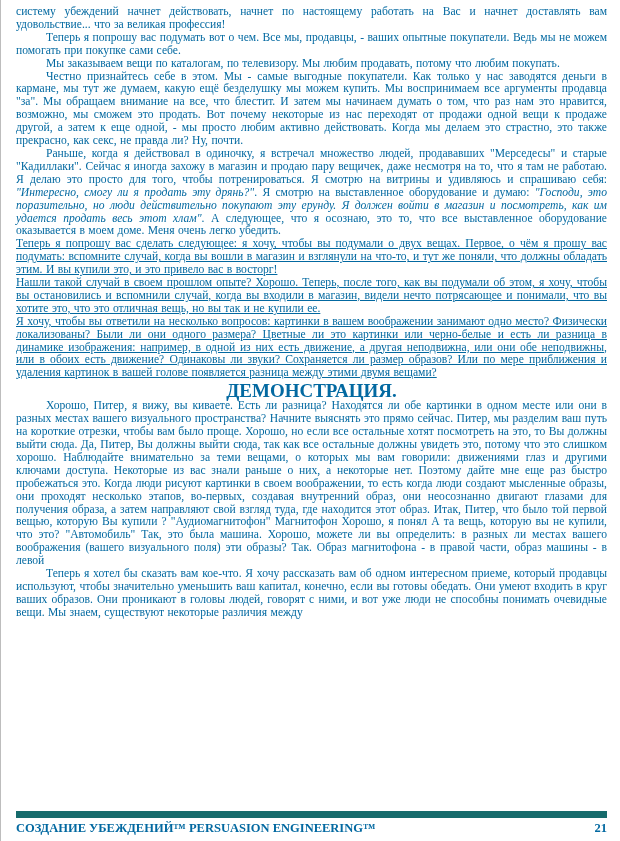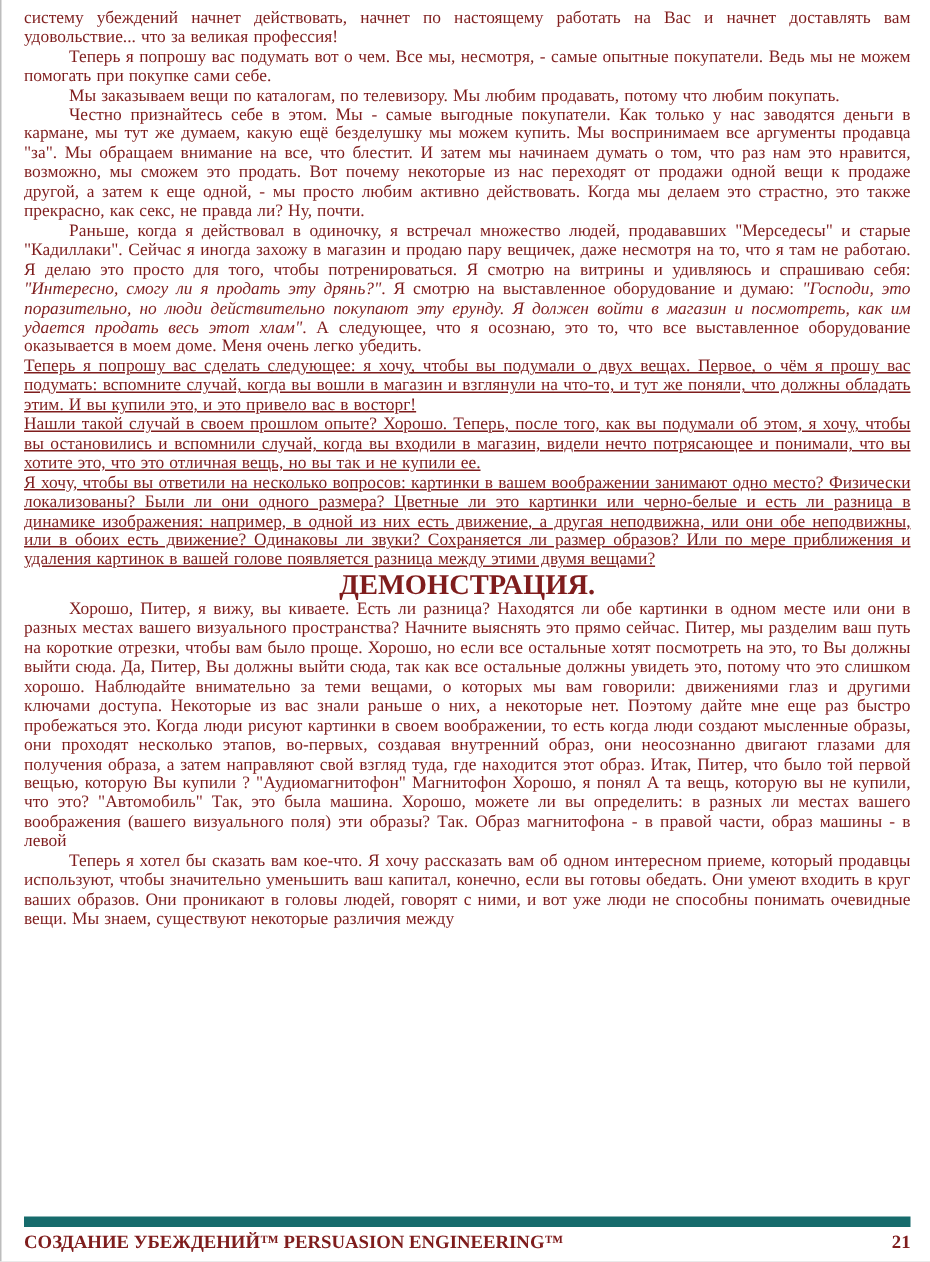--- a/index.html
+++ b/index.html
@@ -59,24 +59,24 @@
     justify-content: space-between;
     align-items: baseline;
     font-weight: bold;
     font-size: 12.5px;
     line-height: 14px;
   }
 </style>
 </head>
 <body>
 
-<div class="page" style="color: #7f1d1d;">
+<div class="page" style="color: #0369a1;">
   <div>
       <p class="para continuation"><span>систему убеждений начнет действовать, начнет по настоящему работать на Вас и начнет доставлять вам удовольствие... что за великая профессия!</span></p>
-      <p class="para indent"><span>Теперь я попрошу вас подумать вот о чем. Все мы, несмотря, - самые опытные покупатели. Ведь мы не можем помогать при покупке сами себе.</span></p>
+      <p class="para indent"><span>Теперь я попрошу вас подумать вот о чем. Все мы, продавцы, - ваших опытные покупатели. Ведь мы не можем помогать при покупке сами себе.</span></p>
       <p class="para indent"><span>Мы заказываем вещи по каталогам, по телевизору. Мы любим продавать, потому что любим покупать.</span></p>
       <p class="para indent"><span>Честно признайтесь себе в этом. Мы - самые выгодные покупатели. Как только у нас заводятся деньги в кармане, мы тут же думаем, какую ещё безделушку мы можем купить. Мы воспринимаем все аргументы продавца "за". Мы обращаем внимание на все, что блестит. И затем мы начинаем думать о том, что раз нам это нравится, возможно, мы сможем это продать. Вот почему некоторые из нас переходят от продажи одной вещи к продаже другой, а затем к еще одной, - мы просто любим активно действовать. Когда мы делаем это страстно, это также прекрасно, как секс, не правда ли? Ну, почти.</span></p>
       <p class="para indent"><span>Раньше, когда я действовал в одиночку, я встречал множество людей, продававших "Мерседесы" и старые "Кадиллаки". Сейчас я иногда захожу в магазин и продаю пару вещичек, даже несмотря на то, что я там не работаю. Я делаю это просто для того, чтобы потренироваться. Я смотрю на витрины и удивляюсь и спрашиваю себя: </span><span class="italic">"Интересно, смогу ли я продать эту дрянь?"</span><span>. Я смотрю на выставленное оборудование и думаю: </span><span class="italic">"Господи, это поразительно, но люди действительно покупают эту ерунду. Я должен войти в магазин и посмотреть, как им удается продать весь этот хлам"</span><span>. А следующее, что я осознаю, это то, что все выставленное оборудование оказывается в моем доме. Меня очень легко убедить.</span></p>
       <p class="para bold-underline"><span>Теперь я попрошу вас сделать следующее: я хочу, чтобы вы подумали о двух вещах. Первое, о чём я прошу вас подумать: вспомните случай, когда вы вошли в магазин и взглянули на что-то, и тут же поняли, что должны обладать этим. И вы купили это, и это привело вас в восторг!</span></p>
       <p class="para bold-underline"><span>Нашли такой случай в своем прошлом опыте? Хорошо. Теперь, после того, как вы подумали об этом, я хочу, чтобы вы остановились и вспомнили случай, когда вы входили в магазин, видели нечто потрясающее и понимали, что вы хотите это, что это отличная вещь, но вы так и не купили ее.</span></p>
       <p class="para bold-underline"><span>Я хочу, чтобы вы ответили на несколько вопросов: картинки в вашем воображении занимают одно место? Физически локализованы? Были ли они одного размера? Цветные ли это картинки или черно-белые и есть ли разница в динамике изображения: например, в одной из них есть движение, а другая неподвижна, или они обе неподвижны, или в обоих есть движение? Одинаковы ли звуки? Сохраняется ли размер образов? Или по мере приближения и удаления картинок в вашей голове появляется разница между этими двумя вещами?</span></p>
       <h2 class="para heading"><span>ДЕМОНСТРАЦИЯ.</span></h2>
       <p class="para indent"><span>Хорошо, Питер, я вижу, вы киваете. Есть ли разница? Находятся ли обе картинки в одном месте или они в разных местах вашего визуального пространства? Начните выяснять это прямо сейчас. Питер, мы разделим ваш путь на короткие отрезки, чтобы вам было проще. Хорошо, но если все остальные хотят посмотреть на это, то Вы должны выйти сюда. Да, Питер, Вы должны выйти сюда, так как все остальные должны увидеть это, потому что это слишком хорошо. Наблюдайте внимательно за теми вещами, о которых мы вам говорили: движениями глаз и другими ключами доступа. Некоторые из вас знали раньше о них, а некоторые нет. Поэтому дайте мне еще раз быстро пробежаться это. Когда люди рисуют картинки в своем воображении, то есть когда люди создают мысленные образы, они проходят несколько этапов, во-первых, создавая внутренний образ, они неосознанно двигают глазами для получения образа, а затем направляют свой взгляд туда, где находится этот образ. Итак, Питер, что было той первой вещью, которую Вы купили ? "Аудиомагнитофон" Магнитофон Хорошо, я понял А та вещь, которую вы не купили, что это? "Автомобиль" Так, это была машина. Хорошо, можете ли вы определить: в разных ли местах вашего воображения (вашего визуального поля) эти образы? Так. Образ магнитофона - в правой части, образ машины - в левой</span></p>
       <p class="para indent"><span>Теперь я хотел бы сказать вам кое-что. Я хочу рассказать вам об одном интересном приеме, который продавцы используют, чтобы значительно уменьшить ваш капитал, конечно, если вы готовы обедать. Они умеют входить в круг ваших образов. Они проникают в головы людей, говорят с ними, и вот уже люди не способны понимать очевидные вещи. Мы знаем, существуют некоторые различия между</span></p>
     </div>

